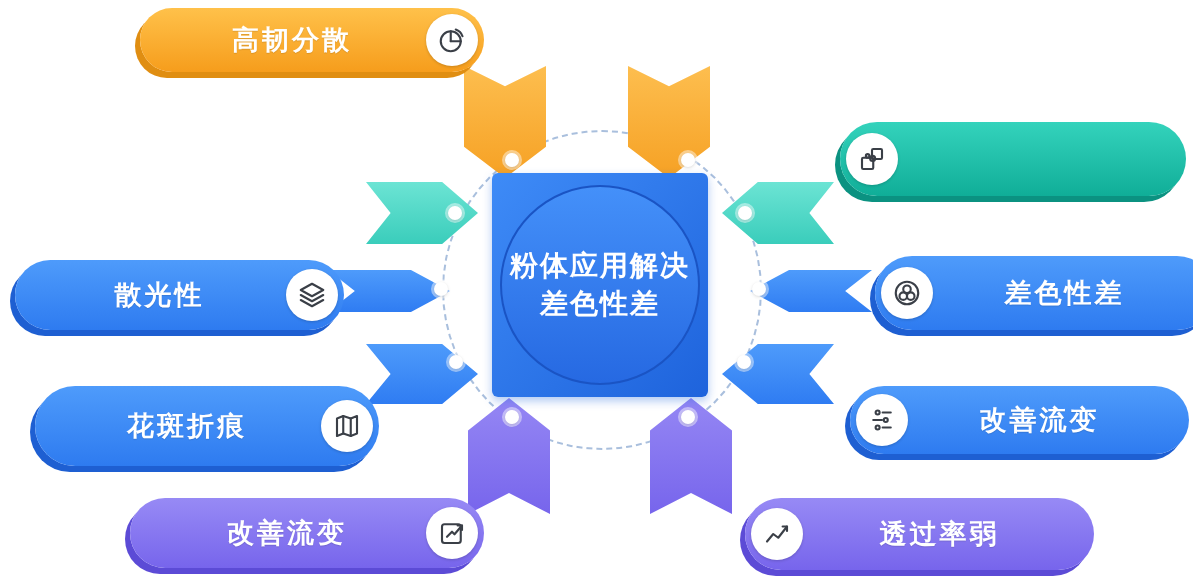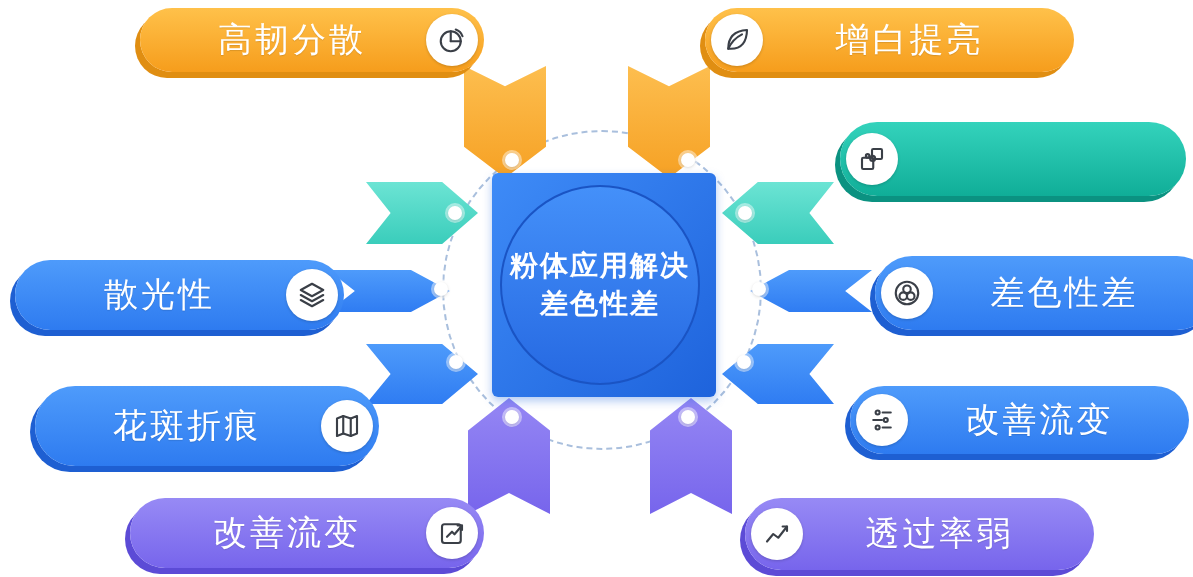--- a/index.html
+++ b/index.html
@@ -26,36 +26,35 @@
   .dot{
     position:absolute;width:14px;height:14px;border-radius:50%;
     background:#ffffff;box-shadow:0 0 0 3px rgba(255,255,255,.45),0 1px 3px rgba(0,0,0,.25);
     z-index:5;
   }
   
   .center-square{
     position:absolute;left:492px;top:173px;width:216px;height:224px;
     background:linear-gradient(135deg,#3E8BF7,#1E63DC);border-radius:6px;z-index:3;
     box-shadow:0 4px 10px rgba(30,99,220,.35);
-    padding-left:8px;
   }
   .center-circle{
     position:absolute;left:8px;top:12px;width:196px;height:196px;border-radius:50%;
     border:2px solid #1A54C4;background:linear-gradient(180deg,#4490F9,#2669E2);
     display:flex;flex-direction:column;align-items:center;justify-content:center;
   }
   .center-line{color:#fff;font-weight:bold;font-size:28px;letter-spacing:2px;line-height:1.35;}
   
   .pill{
     position:absolute;display:flex;align-items:center;border-radius:999px;z-index:4;
   }
   .pill.left {padding:0 6px 0 18px;}
   .pill.right{padding:0 18px 0 6px;}
   .pill .label{
-    flex:1;text-align:center;color:#ffffff;font-weight:normal;font-size:34px;letter-spacing:3px;
+    flex:1;text-align:center;color:#ffffff;font-weight:bold;font-size:27px;letter-spacing:3px;
     text-shadow:0 1px 1px rgba(0,0,0,.12);
   }
   .icon-circle{
     width:52px;height:52px;border-radius:50%;background:#ffffff;flex:0 0 auto;
     display:flex;align-items:center;justify-content:center;
     box-shadow:0 1px 3px rgba(0,0,0,.18);
   }
   .icon-circle svg{width:30px;height:30px;stroke:#3A3F47;stroke-width:1.7;fill:none;
     stroke-linecap:round;stroke-linejoin:round;}
   .pill.c-orange{background:linear-gradient(180deg,#FFC14A,#F69D1C);box-shadow:-5px 6px 0 #E08E12;}
@@ -138,29 +137,20 @@
     <div class="label">改善流变</div>
     <div class="icon-circle">
       <svg viewBox="0 0 24 24">
           <rect x="4" y="5" width="15" height="15" rx="2"></rect>
           <path d="M8 15l4-4 2 2 6-7"></path>
           <path d="M16.5 6H20v3.5"></path>
         </svg>
     </div>
   </div>
 
-  <div class="pill right c-orange" style="left:705px;top:8px;width:345px;height:64px;">
-    <div class="icon-circle">
-      <svg viewBox="0 0 24 24">
-          <path d="M5 19C5 9 11 4.5 20 4c-.2 9-4 15.5-14 15z"></path>
-          <path d="M5 19c3-6.5 7-9.5 11-11.5"></path>
-        </svg>
-    </div>
-    <div class="label">增白提亮</div>
-  </div>
 
   <div class="pill right c-teal" style="left:840px;top:122px;width:322px;height:74px;">
     <div class="icon-circle">
       <svg viewBox="0 0 24 24">
           <rect x="4" y="11" width="9" height="9" rx="1"></rect>
           <rect x="12" y="4" width="8" height="8" rx="1"></rect>
           <circle cx="12.5" cy="11.5" r="2"></circle>
           <circle cx="8.5" cy="9.5" r="1.4"></circle>
         </svg>
     </div>

